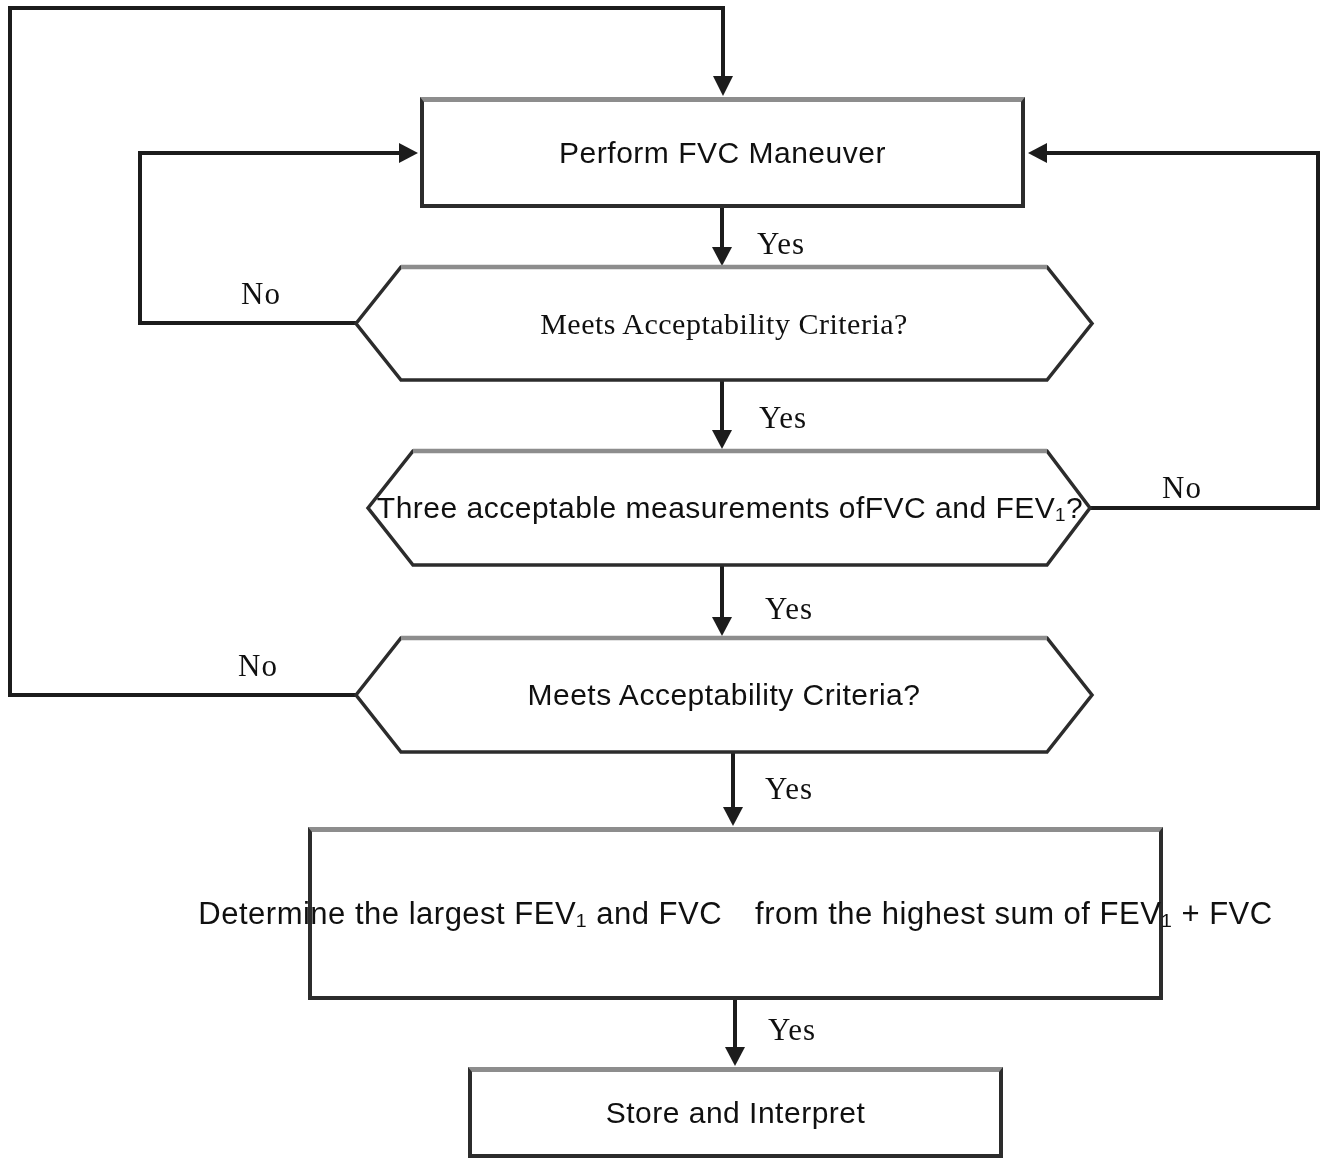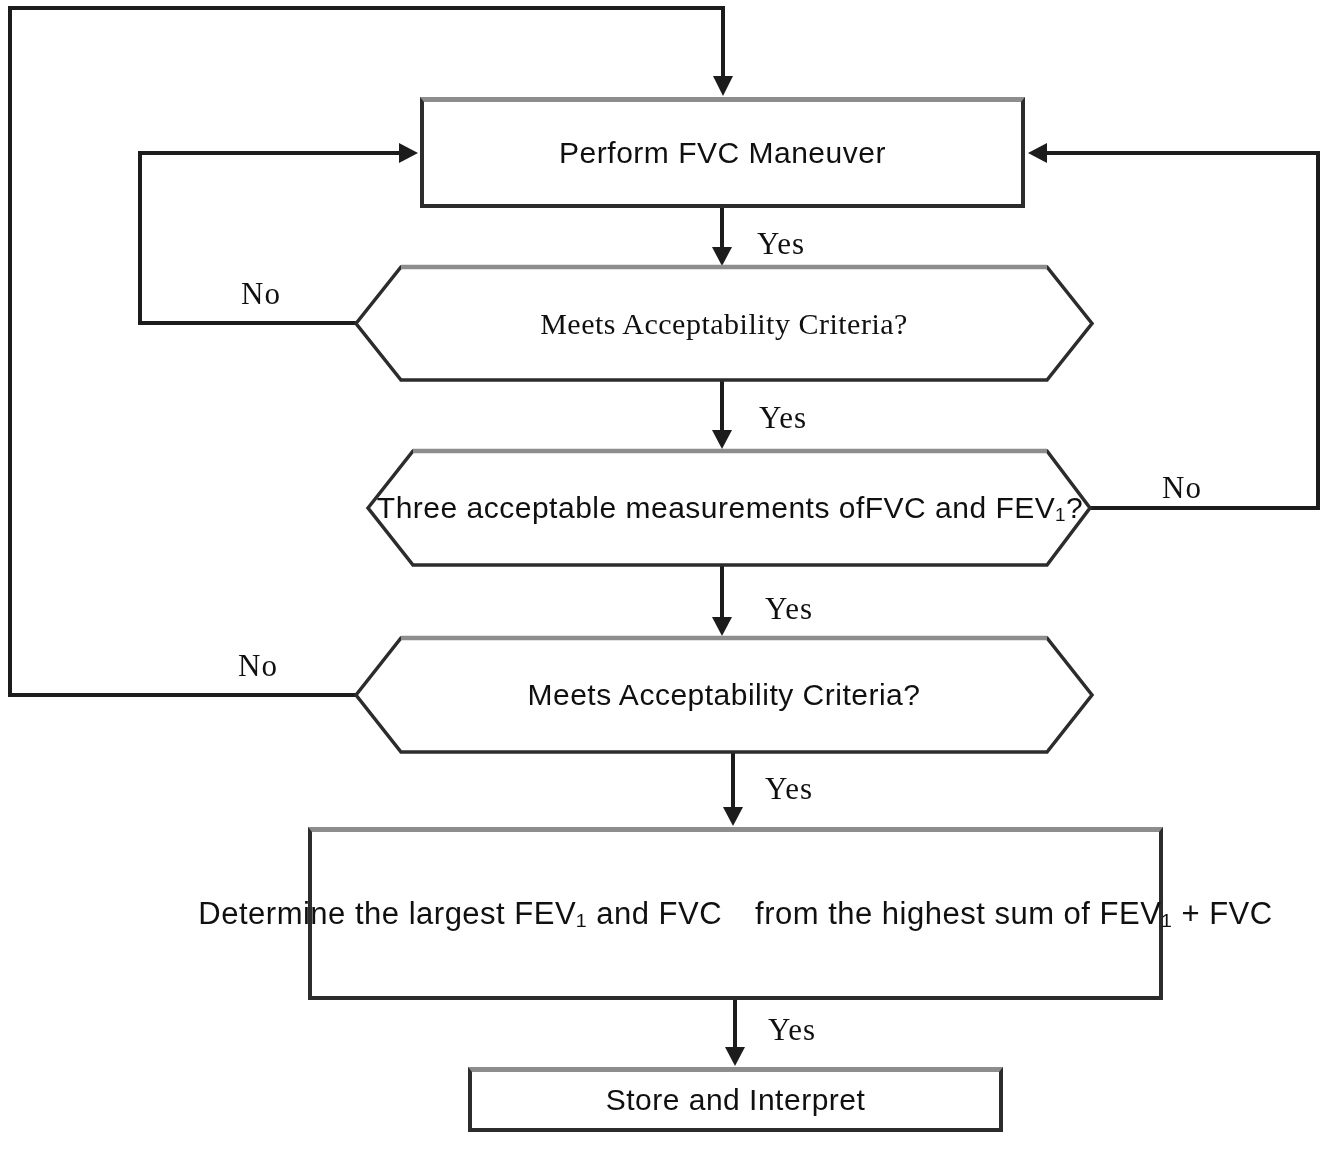--- a/index.html
+++ b/index.html
@@ -96,21 +96,21 @@
 
   <div class="node rect-node" id="node-perform" style="left:420px;top:97px;width:605px;height:111px;">
     <span>Perform FVC Maneuver</span>
   </div>
 
   <div class="node rect-node multi" id="node-determine" style="left:308px;top:827px;width:855px;height:173px;gap:33px;">
     <div class="tline">Determine the largest FEV₁ and FVC</div>
     <div class="tline">from the highest sum of FEV₁ + FVC</div>
   </div>
 
-  <div class="node rect-node" id="node-store" style="left:468px;top:1067px;width:535px;height:65px;">
+  <div class="node rect-node" id="node-store" style="left:468px;top:1067px;width:535px;height:91px;">
     <span>Store and Interpret</span>
   </div>
 
   <div class="node hex-label" style="left:401px;top:267px;width:646px;height:113px;font-family:Liberation Serif, serif;">
     <span>Meets Acceptability Criteria?</span>
   </div>
 
   <div class="node hex-label multi" style="left:413px;top:451px;width:634px;height:114px;">
     <div class="tline">Three acceptable measurements of</div>
     <div class="tline">FVC and FEV₁?</div>

